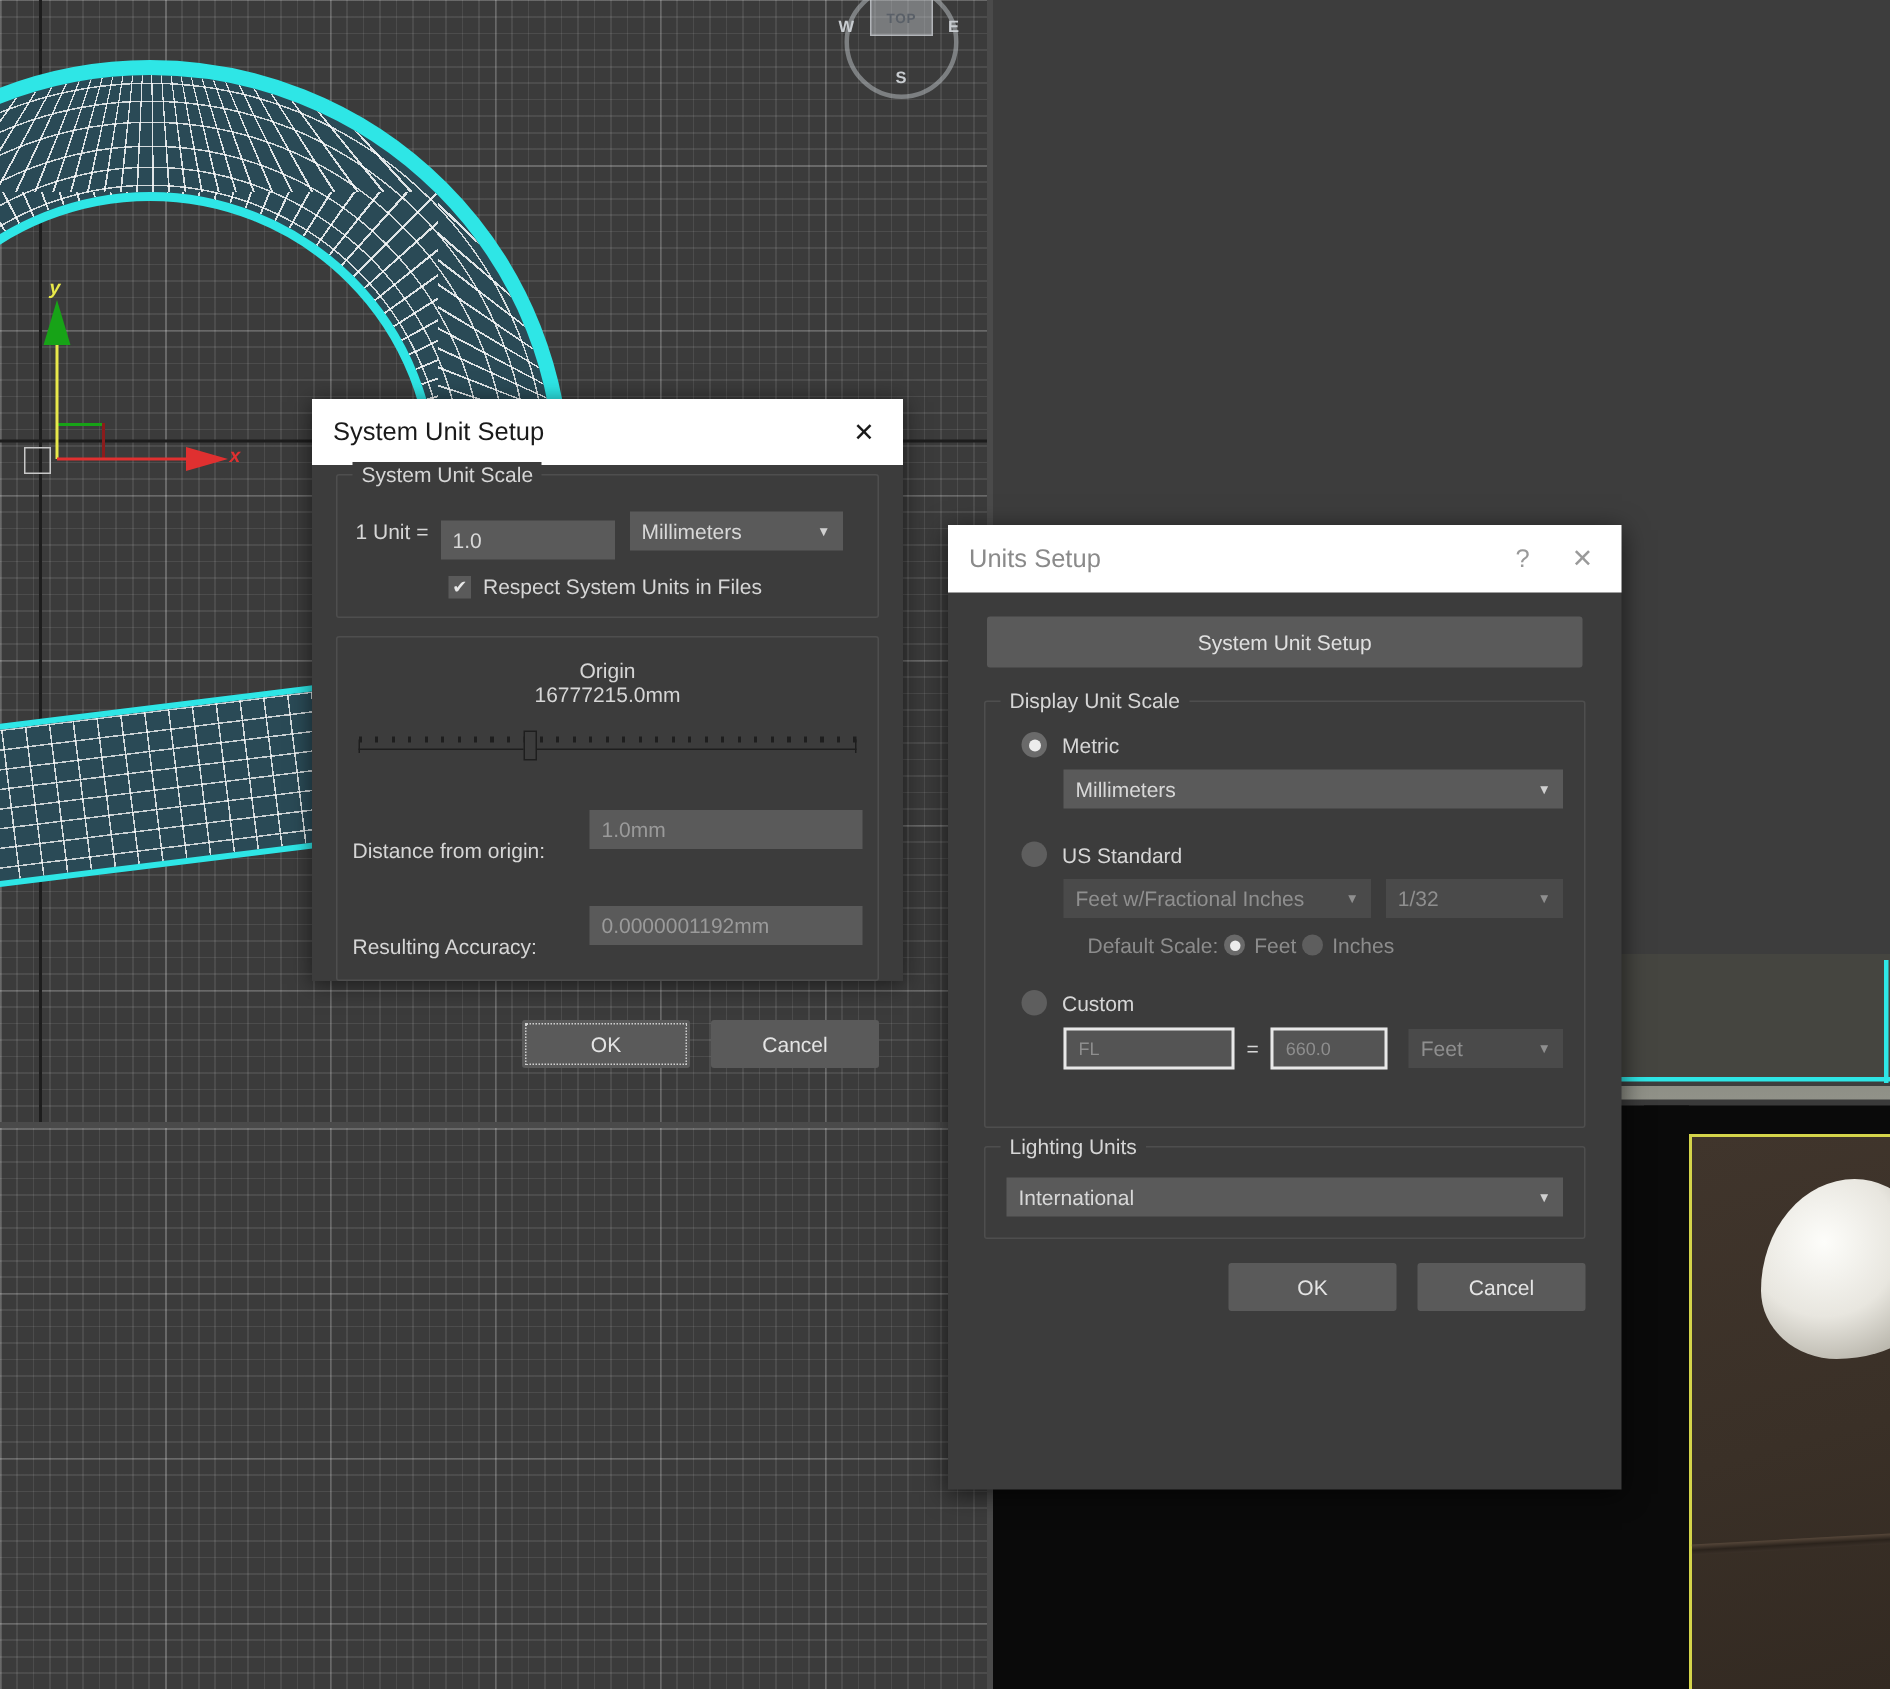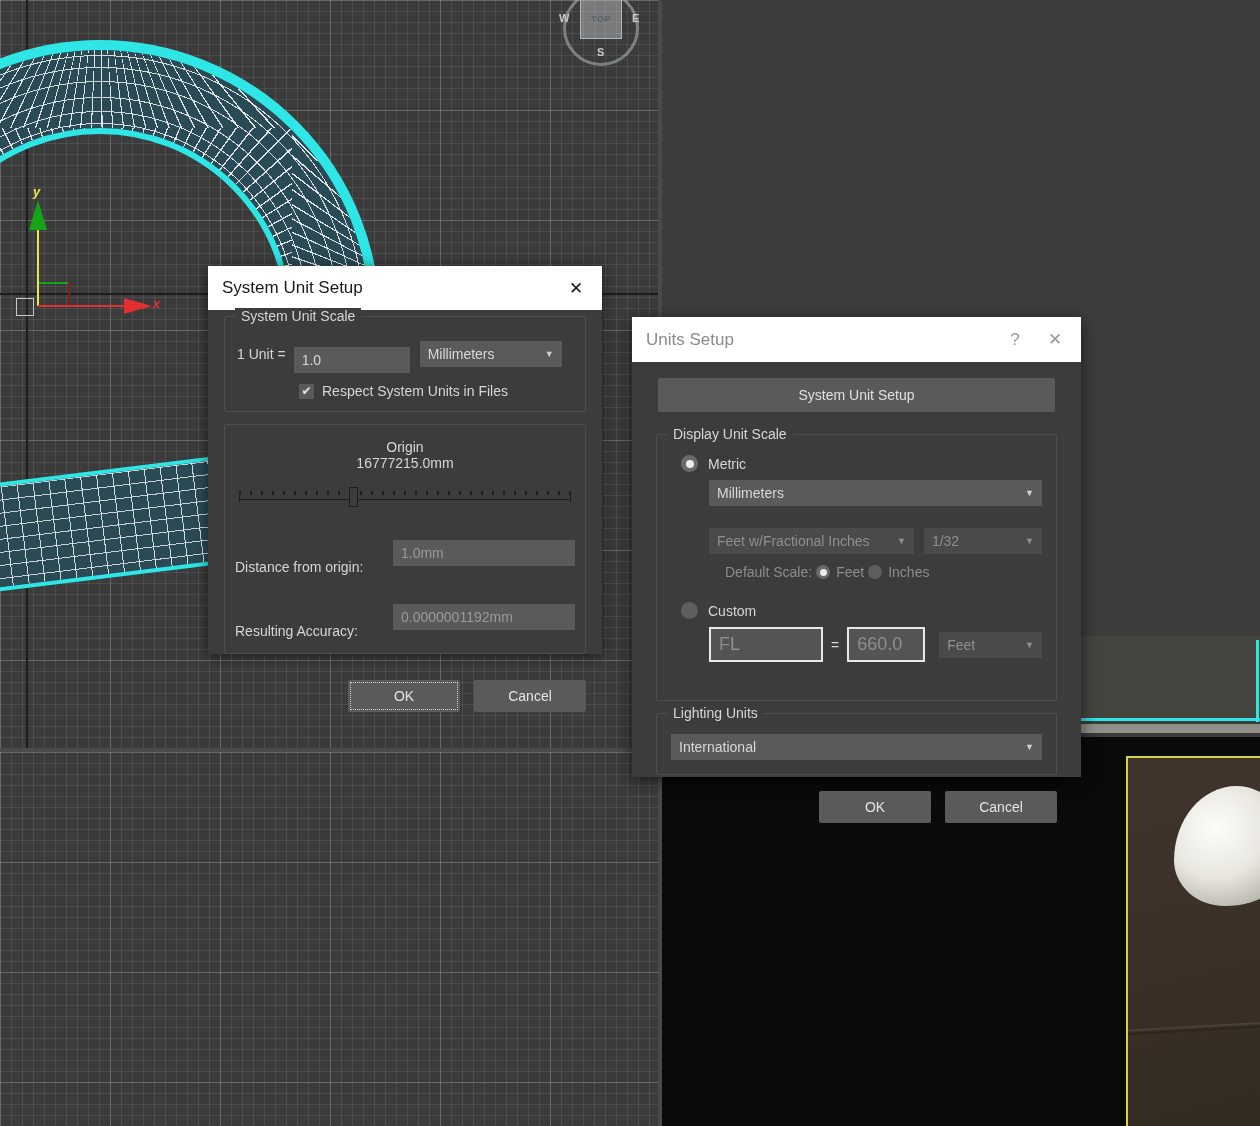--- a/index.html
+++ b/index.html
@@ -175,21 +175,21 @@
   }
 
   
   .viewcube { position:absolute; }
   .vc-ring {
     position:absolute; left:0; top:0; width:76px; height:76px;
     border:3px solid rgba(190,195,200,0.5);
     border-radius:50%;
   }
   .vc-face {
-    position:absolute; left:17px; top:9px; width:42px; height:40px;
+    position:absolute; left:17px; top:9px; width:42px; height:25px;
     background: rgba(205,210,215,0.42);
     border:1px solid rgba(225,230,235,0.55);
     display:flex; align-items:center; justify-content:center;
     color:#5a6068; font-size:9px; letter-spacing:0.5px; font-weight:bold;
   }
   .vc-compass { position:absolute; color:#c8ccd0; font-size:11px; font-weight:bold; }
 
   
   .dialog { position: absolute; }
 
@@ -285,21 +285,21 @@
     padding: 8px 0; border-radius: 2px;
     cursor: default;
   }
   .btn.focus { outline: 1px dotted #cfcfcf; outline-offset: -3px; }
 
   .btn-row { display:flex; gap: 14px; justify-content:flex-end; padding: 14px 16px 0 16px; }
   .btn-row .btn { width: 112px; }
 
   
   #units-dialog {
-    left: 632px; top: 317px; width: 449px; height: 460px;
+    left: 632px; top: 350px; width: 449px; height: 643px;
     background: #3c3c3c;
     box-shadow: 0 3px 16px rgba(0,0,0,0.6);
   }
   #units-dialog .titlebar { height: 45px; }
   #units-dialog .titlebar .title { color: #8a8a8a; font-size:17px; }
   #units-dialog .tb-help, #units-dialog .tb-close { color:#9a9a9a; }
 
   .us-body { padding: 14px 24px 0 24px; }
 
   .sys-unit-btn {
@@ -318,21 +318,21 @@
   .radio .dot { width: 8px; height: 8px; border-radius:50%; background:#ececec; }
   .radio.off { background:#5e5e5e; }
   .radio.small { width:14px; height:14px; margin: 0 6px 0 4px; }
   .radio.small .dot { width:7px; height:7px; }
 
   .indent { padding-left: 28px; }
 
   .bordered-field {
     border: 2px solid #e8e8e8;
     background: #545454;
-    color: #8e8e8e; font-size: 18px;
+    color: #8e8e8e; font-size: 12px;
     padding: 5px 8px;
   }
 
   #units-dialog .btn-row { padding: 16px 24px 0 24px; }
   #units-dialog .btn-row .btn { width: 112px; }
 </style>
 </head>
 <body>
 
 <div id="app">
@@ -471,20 +471,24 @@
             </div>
           <span class="lbl">Metric</span>
         </div>
         <div class="indent" style="margin-bottom:22px;">
           <div class="combo">
             <span>Millimeters</span>
             <span class="caret">▼</span>
           </div>
         </div>
 
+        <div class="radio-row">
+          <div class="radio off"></div>
+          <span class="lbl">US Standard</span>
+        </div>
         <div class="indent" style="display:flex; gap:10px; margin-bottom:10px;">
           <div class="combo dim" style="flex:1.85;">
             <span>Feet w/Fractional Inches</span>
             <span class="caret">▼</span>
           </div>
           <div class="combo dim" style="flex:1;">
             <span>1/32</span>
             <span class="caret">▼</span>
           </div>
         </div>

